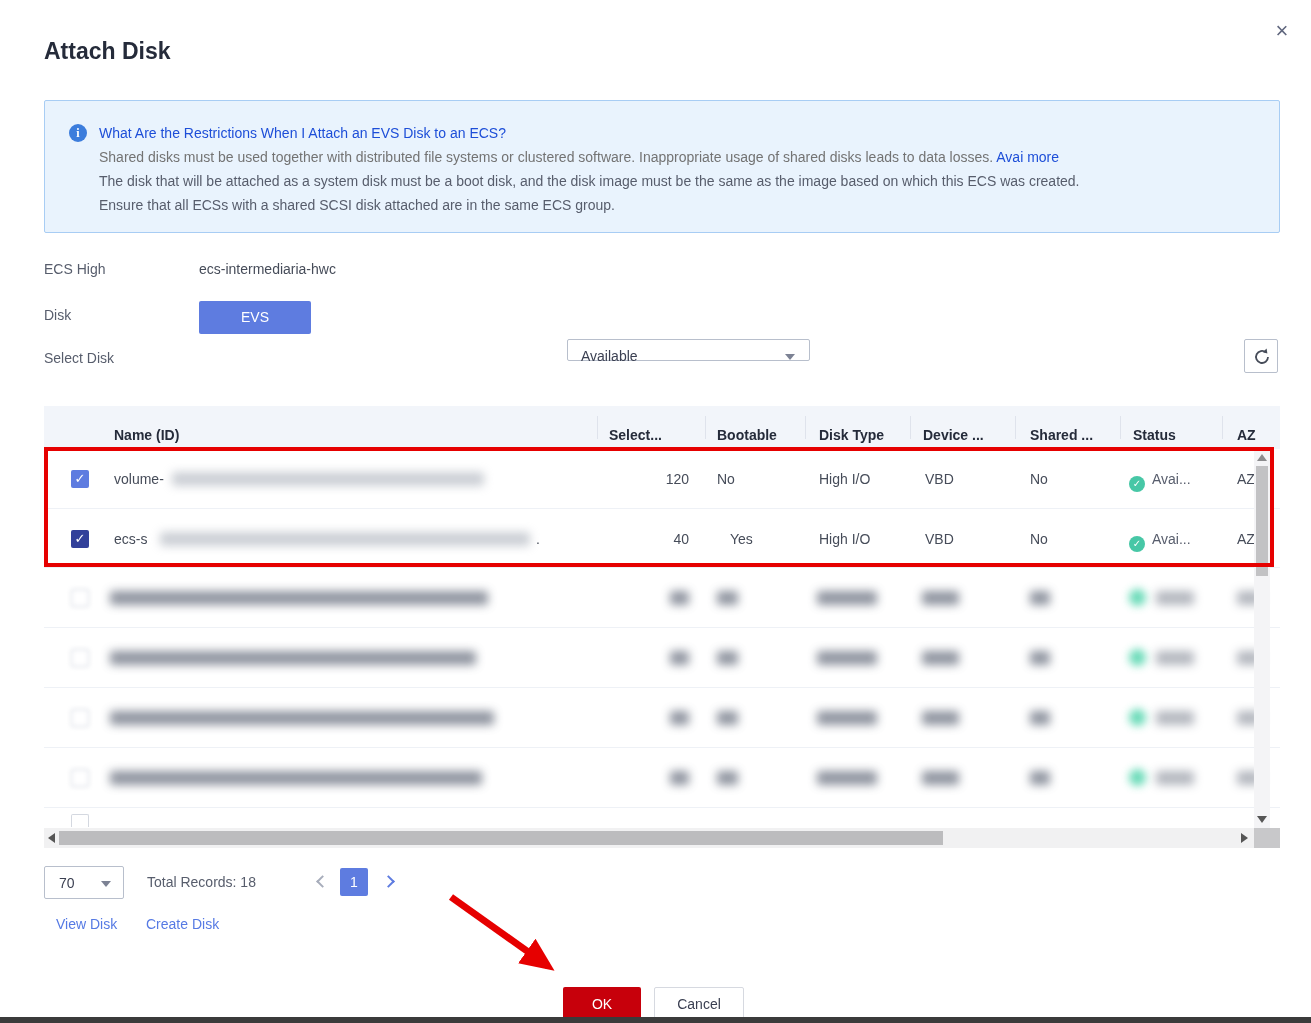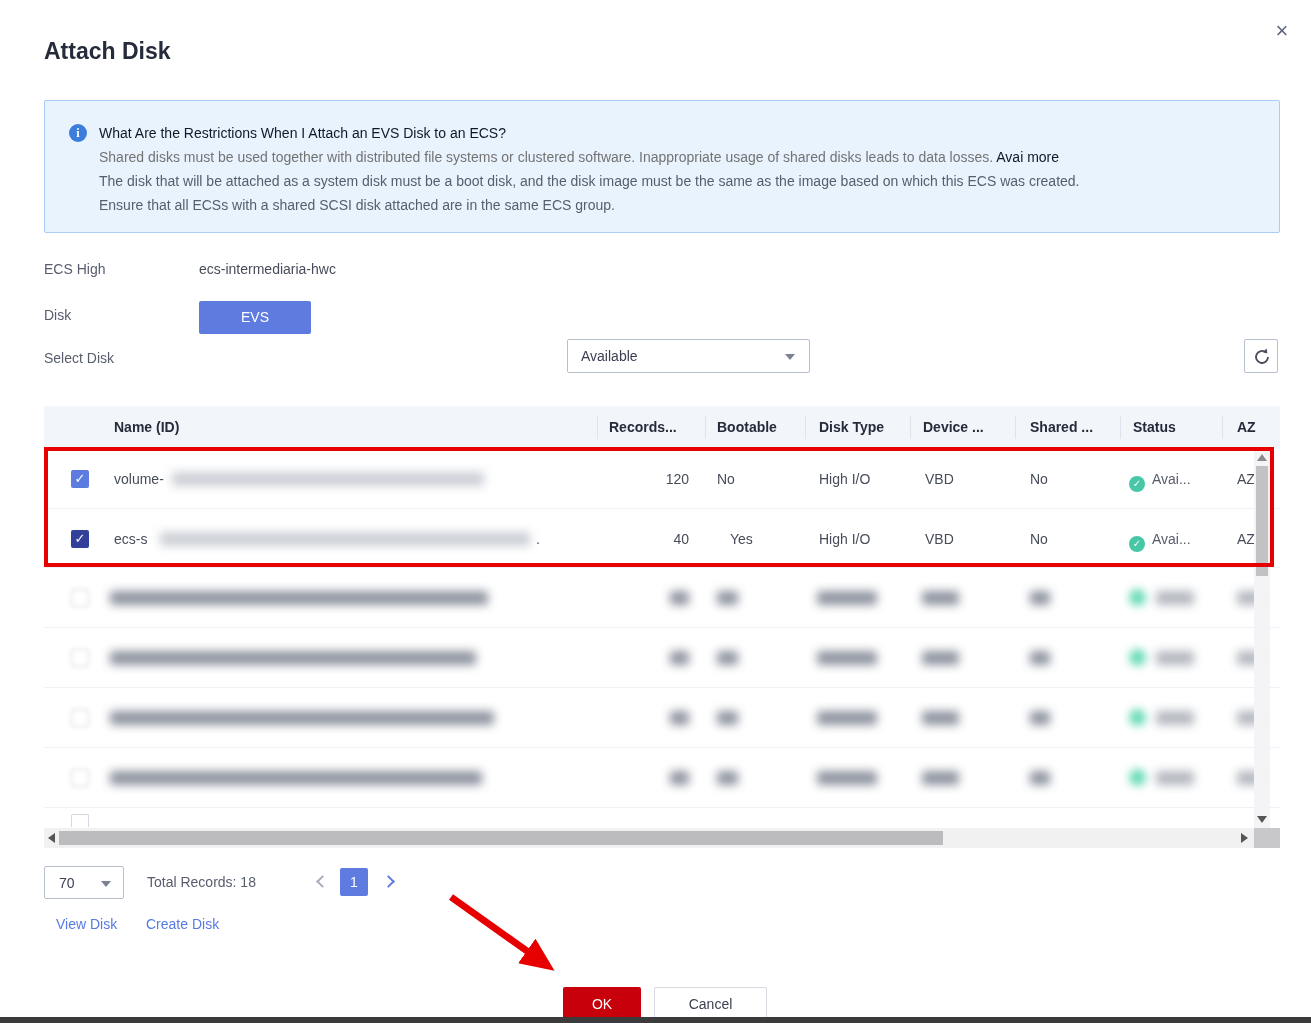--- a/index.html
+++ b/index.html
@@ -12,50 +12,50 @@
   .close-x { position:absolute; right:16px; top:18px; width:26px; height:26px; font-size:22px; line-height:26px;
              text-align:center; color:#60677e; cursor:pointer; font-weight:400; }
 
   
   .banner { position:absolute; left:44px; top:100px; width:1236px; height:133px; background:#e9f3fd;
             border:1px solid #a8cdf4; border-radius:2px; font-size:14px; line-height:24px; }
   .banner-inner { position:absolute; left:54px; top:20px; right:18px; }
   .info-ico { position:absolute; left:24px; top:23px; width:18px; height:18px; border-radius:50%;
               background:#3c7ddc; color:#fff; font-size:12px; font-weight:bold; text-align:center; line-height:18px;
               font-family:"Liberation Serif", serif; }
-  .b-link { color:#0f172a; cursor:pointer; }
+  .b-link { color:#1d4ed8; cursor:pointer; }
   .b-warn { color:#737373; }
   .b-text { color:#575d6c; }
 
   
   .f-label { position:absolute; left:44px; font-size:14px; color:#575d6c; }
   .f-value { position:absolute; left:199px; font-size:14px; color:#464c59; }
   .evs-btn { position:absolute; left:199px; top:301px; width:112px; height:33px; background:#5e7ce0; color:#fff;
              font-size:14px; border:none; border-radius:2px; text-align:center; line-height:33px; cursor:pointer; }
 
   
-  .sel-box { position:absolute; height:34px; border:1px solid #b8bfcc; border-radius:2px; background:#fff;
+  .sel-box { position:absolute; height:22px; border:1px solid #b8bfcc; border-radius:2px; background:#fff;
              font-size:14px; color:#3a3f51; cursor:pointer; }
   .sel-box .txt { position:absolute; left:13px; top:8px; }
   .caret { position:absolute; width:0; height:0; border-left:5px solid transparent; border-right:5px solid transparent;
            border-top:6px solid #7c8294; }
   .combo { position:absolute; left:823px; top:339px; width:410px; height:34px; border:1px solid #b8bfcc;
            border-radius:2px; background:#fff; }
   .combo .cat { position:absolute; left:14px; top:8px; font-size:14px; color:#3a3f51; cursor:pointer; }
   .combo .sep { position:absolute; left:137px; top:6px; width:1px; height:22px; background:#e3e6ec; }
   .combo input { position:absolute; left:142px; top:1px; width:230px; height:30px; border:none; outline:none;
                  font-size:14px; font-family:"Liberation Sans", sans-serif; color:#333; }
   .mag { position:absolute; right:10px; top:7px; cursor:pointer; }
   .refresh-btn { position:absolute; left:1244px; top:339px; width:34px; height:34px; border:1px solid #b8bfcc;
                  border-radius:2px; background:#fff; cursor:pointer; }
   .refresh-btn svg { position:absolute; left:7px; top:7px; }
 
   
   .thead { position:absolute; left:44px; top:406px; width:1236px; height:43px; background:#f2f5fa; }
-  .th { position:absolute; top:0; height:43px; line-height:43px; font-size:14px; font-weight:bold; color:#252b3a; white-space:nowrap; }
+  .th { position:absolute; top:8px; height:43px; line-height:43px; font-size:14px; font-weight:bold; color:#252b3a; white-space:nowrap; }
   .th-sep { position:absolute; top:10px; width:1px; height:23px; background:#dfe3ec; }
   .trow { position:absolute; left:44px; width:1236px; height:60px; background:#fff; border-bottom:1px solid #eef1f6; }
   .cell { position:absolute; top:0; height:60px; line-height:60px; font-size:14px; color:#575d6c; white-space:nowrap; }
   .cell.dark { color:#464c59; }
   .cap { text-align:right; }
   .cbx { position:absolute; left:27px; top:21px; width:18px; height:18px; border-radius:2px; color:#fff;
          font-size:13px; line-height:18px; text-align:center; cursor:pointer; }
   .cbx.c1 { background:#5e7ce0; }
   .cbx.c2 { background:#32409a; }
   .cbx.empty { background:#fff; border:1px solid #ccd1dc; }
@@ -88,21 +88,21 @@
   .chev-l { left:318px; top:877px; border-left:2px solid #a7adbb; border-bottom:2px solid #a7adbb; transform:rotate(45deg); }
   .chev-r { left:384px; top:877px; border-left:2px solid #5e7ce0; border-bottom:2px solid #5e7ce0; transform:rotate(225deg); }
   .pcur { position:absolute; left:340px; top:868px; width:28px; height:28px; background:#5e7ce0; color:#fff;
           border-radius:2px; font-size:14px; text-align:center; line-height:28px; cursor:pointer; }
 
   .flink { position:absolute; top:916px; font-size:14px; color:#567ae4; cursor:pointer; }
 
   
   .ok-btn { position:absolute; left:563px; top:987px; width:78px; height:34px; background:#c7000b; color:#fff;
             font-size:14px; border:none; border-radius:2px; cursor:pointer; font-family:"Liberation Sans", sans-serif; }
-  .cancel-btn { position:absolute; left:654px; top:987px; width:113px; height:34px; background:#fff; color:#3a3f51;
+  .cancel-btn { position:absolute; left:654px; top:987px; width:90px; height:34px; background:#fff; color:#3a3f51;
             font-size:14px; border:1px solid #d6d9e0; border-radius:2px; cursor:pointer; font-family:"Liberation Sans", sans-serif; }
   .bottom-bar { position:absolute; left:0; top:1017px; width:1311px; height:6px; background:#3b3b3b; }
 
   
   .anno-rect { position:absolute; left:44px; top:447px; width:1230px; height:120px; border:4px solid #e60000;
                pointer-events:none; z-index:50; }
   .anno-arrow { position:absolute; left:430px; top:880px; width:220px; height:130px; pointer-events:none; z-index:50; }
 </style>
 </head>
 <body>
@@ -135,21 +135,21 @@
   </div>
   <div class="refresh-btn">
     <svg width="20" height="20" viewBox="0 0 20 20">
       <path d="M16 10 a6 6 0 1 1 -2.1-4.6" fill="none" stroke="#464c59" stroke-width="1.8"></path>
       <path d="M14.6 1.6 L15.4 6.4 L10.8 5.2 z" fill="#464c59"></path>
     </svg>
   </div>
 
   <div class="thead">
     <span class="th" style="left:70px;">Name (ID)</span>
-    <span class="th" style="left:565px;">Records...</span>
+    <span class="th" style="left:565px;">Select...</span>
     <span class="th" style="left:673px;">Bootable</span>
     <span class="th" style="left:775px;">Disk Type</span>
     <span class="th" style="left:879px;">Device ...</span>
     <span class="th" style="left:986px;">Shared ...</span>
     <span class="th" style="left:1089px;">Status</span>
     <span class="th" style="left:1193px;">AZ</span>
     <span class="th-sep" style="left:553px;"></span>
       <span class="th-sep" style="left:661px;"></span>
     <span class="th-sep" style="left:761px;"></span>
       <span class="th-sep" style="left:866px;"></span>

